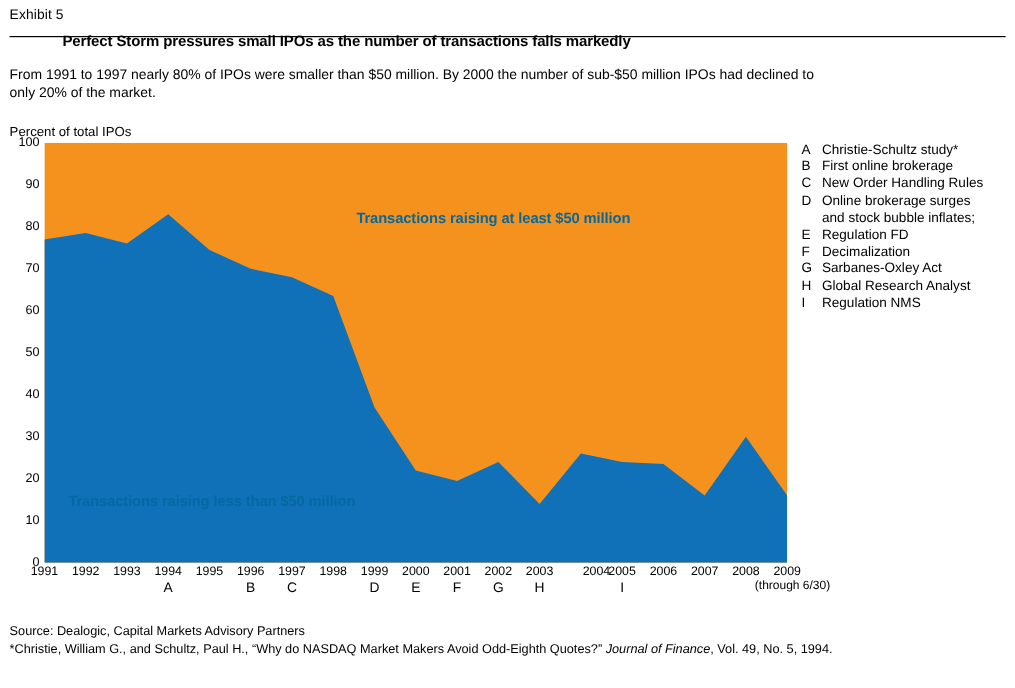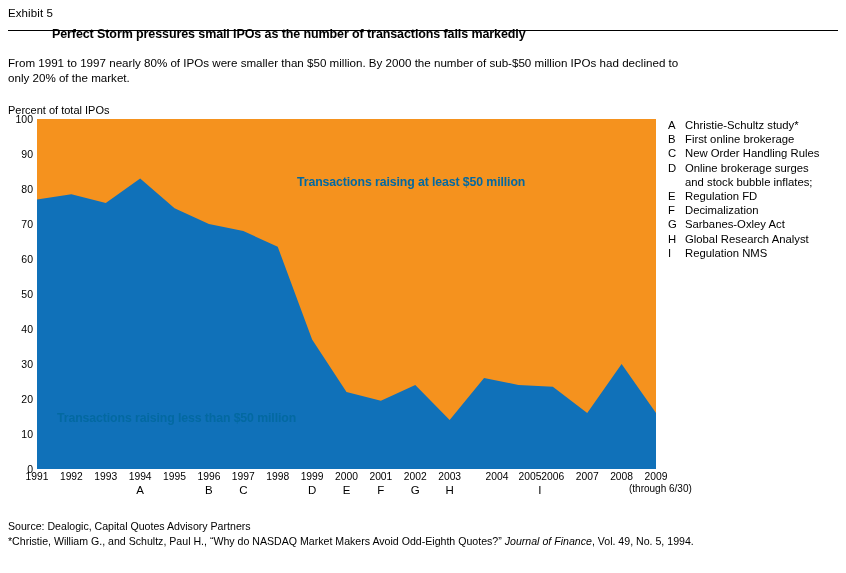--- a/index.html
+++ b/index.html
@@ -139,21 +139,21 @@
       <span class="xyear">2002</span>
       <span class="xmark">G</span>
     </div>
     <div class="xcol" style="left: 412.67px;">
       <span class="xyear">2003</span>
       <span class="xmark">H</span>
     </div>
     <div class="xcol" style="left: 460px;">
       <span class="xyear">2004</span>
     </div>
-    <div class="xcol" style="left: 481.44px; text-align: right;">
+    <div class="xcol" style="left: 481.44px;">
       <span class="xyear">2005</span>
       <span class="xmark">I</span>
     </div>
     <div class="xcol" style="left: 515.83px;">
       <span class="xyear">2006</span>
     </div>
     <div class="xcol" style="left: 550.22px;">
       <span class="xyear">2007</span>
     </div>
     <div class="xcol" style="left: 584.61px;">
@@ -199,17 +199,17 @@
       <div class="legend-key">H</div>
       <div class="legend-text">Global Research Analyst</div>
     </div>
     <div class="legend-row">
       <div class="legend-key">I</div>
       <div class="legend-text">Regulation NMS</div>
     </div>
   </div>
 
 <div class="footer">
-  <div class="foot-line">Source: Dealogic, Capital Quotes Advisory Partners</div>
+  <div class="foot-line">Source: Dealogic, Capital Markets Advisory Partners</div>
   <div class="foot-line">
     <span>*Christie, William G., and Schultz, Paul H., “Why do NASDAQ Market Makers Avoid Odd-Eighth Quotes?” </span><i>Journal of Finance</i><span>, Vol. 49, No. 5, 1994.</span>
   </div>
 </div>
 
 </body></html>

